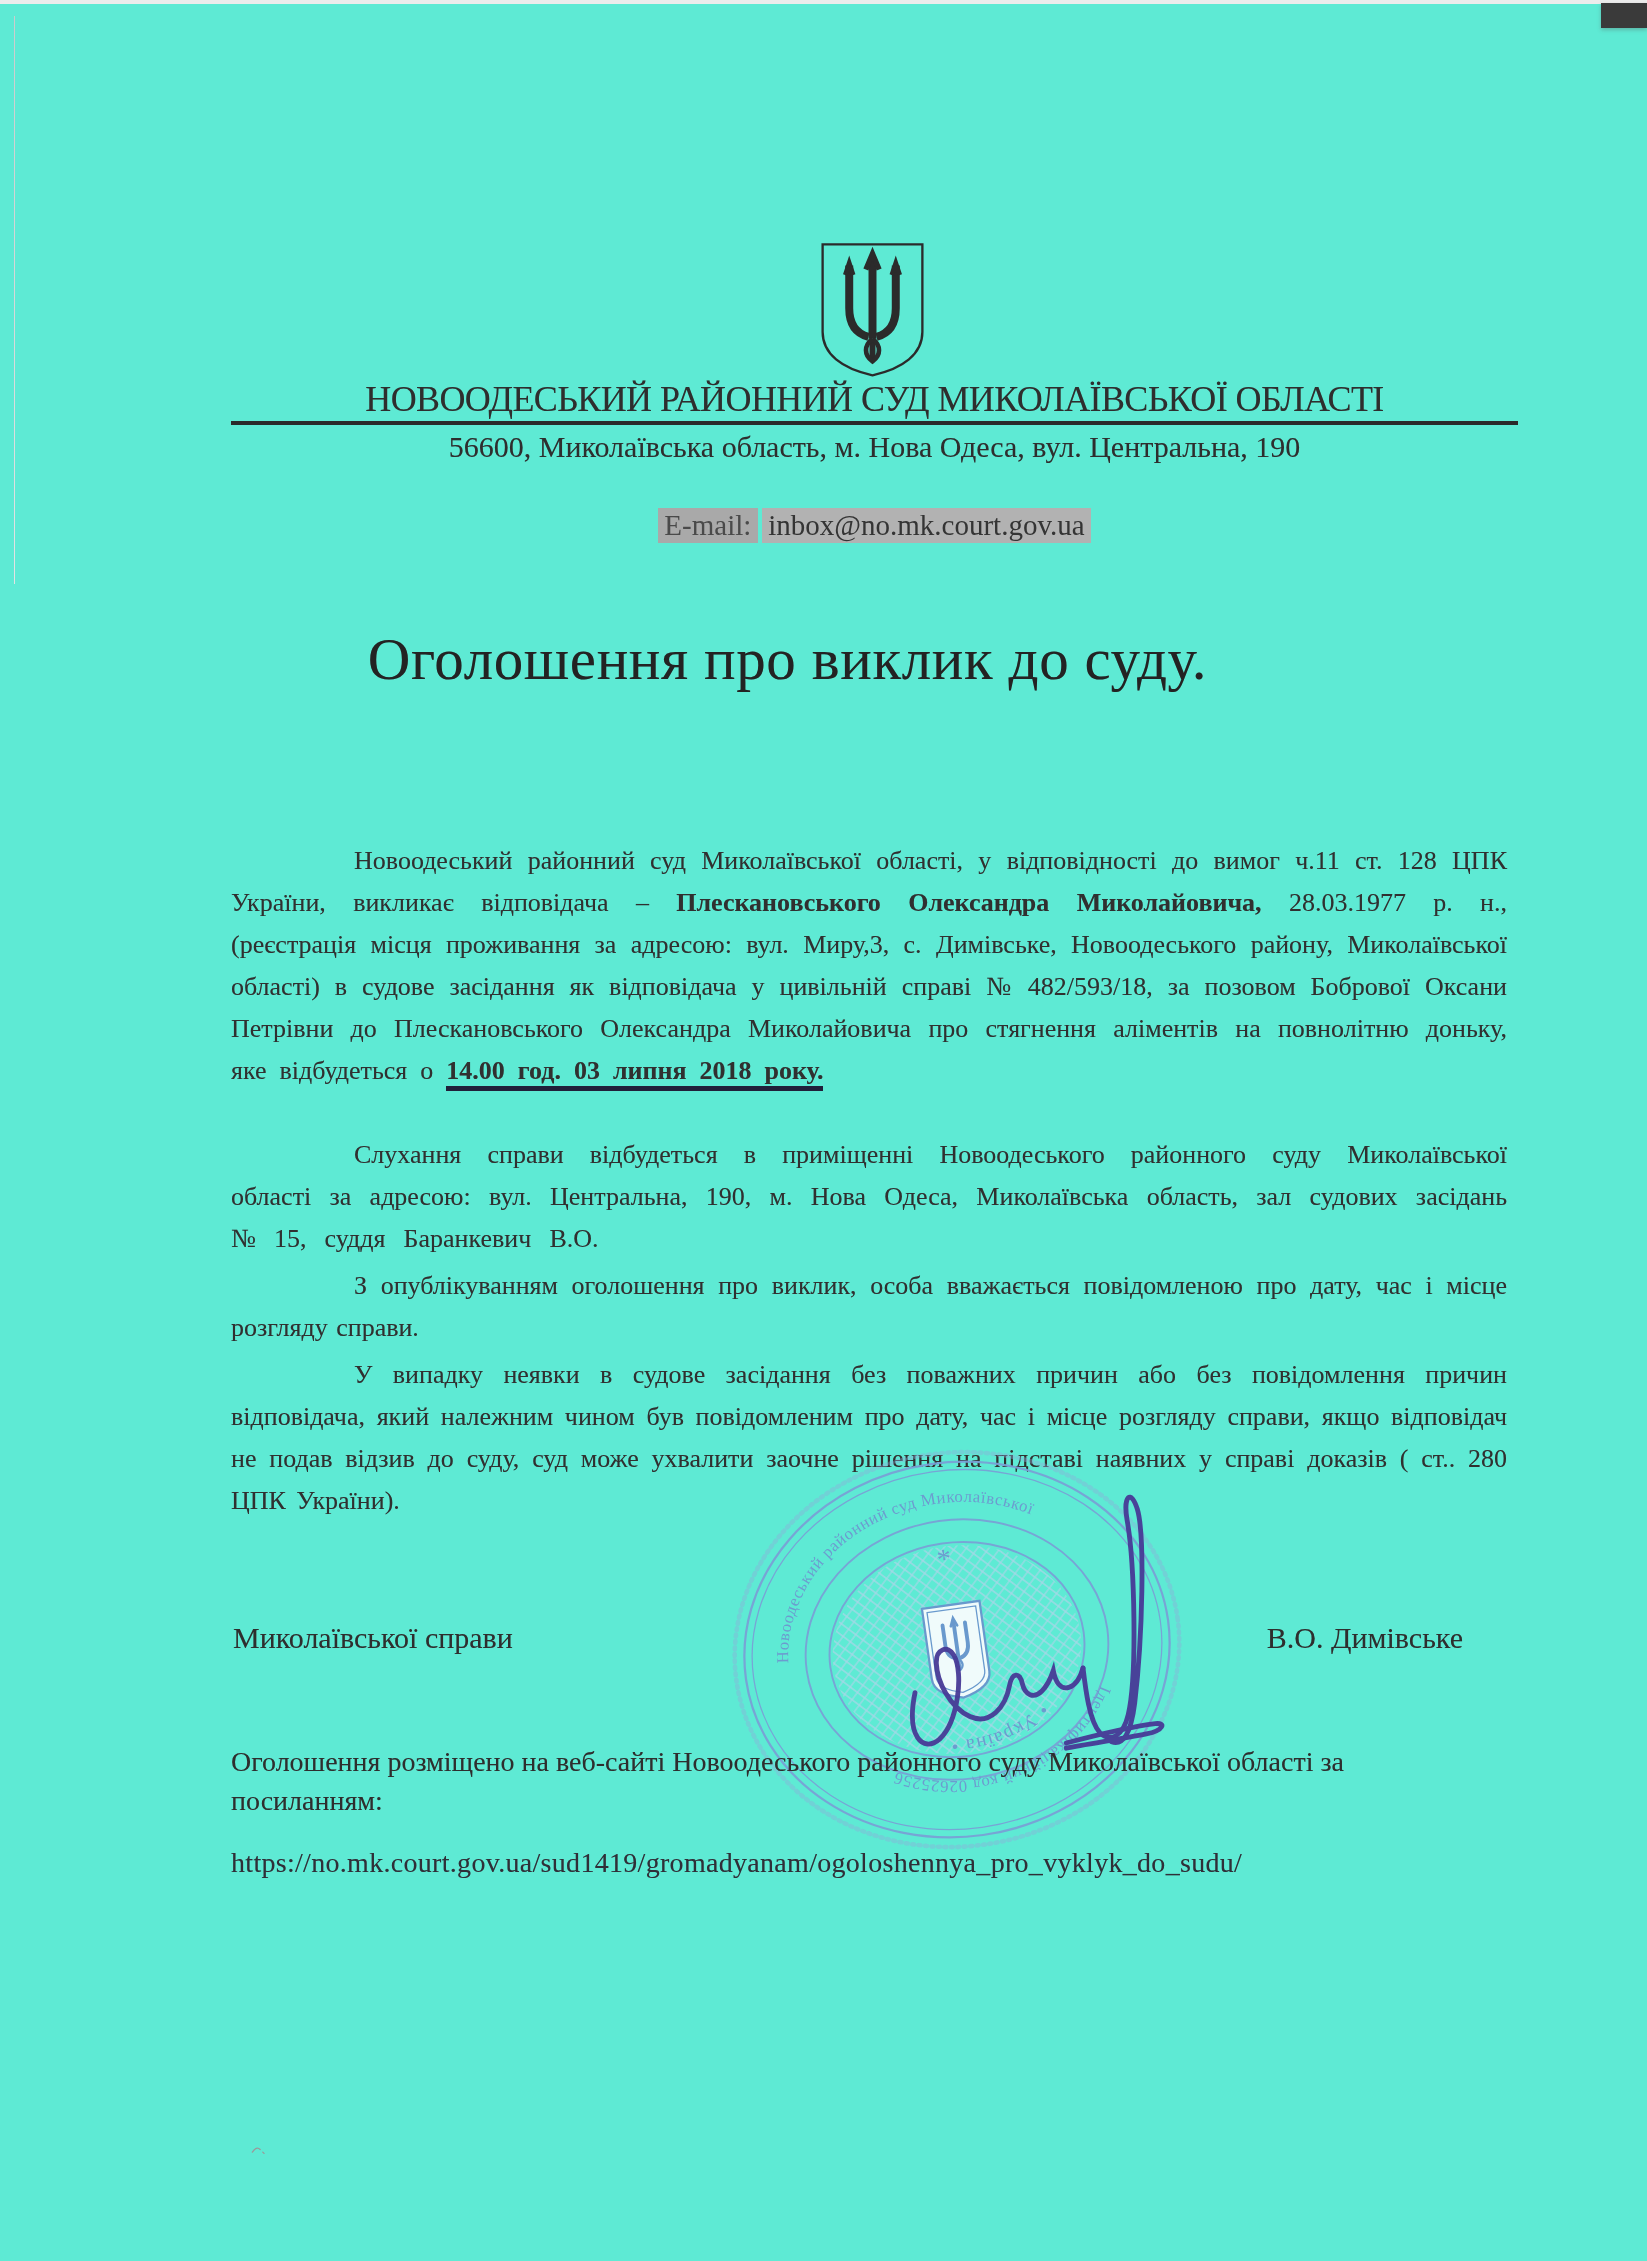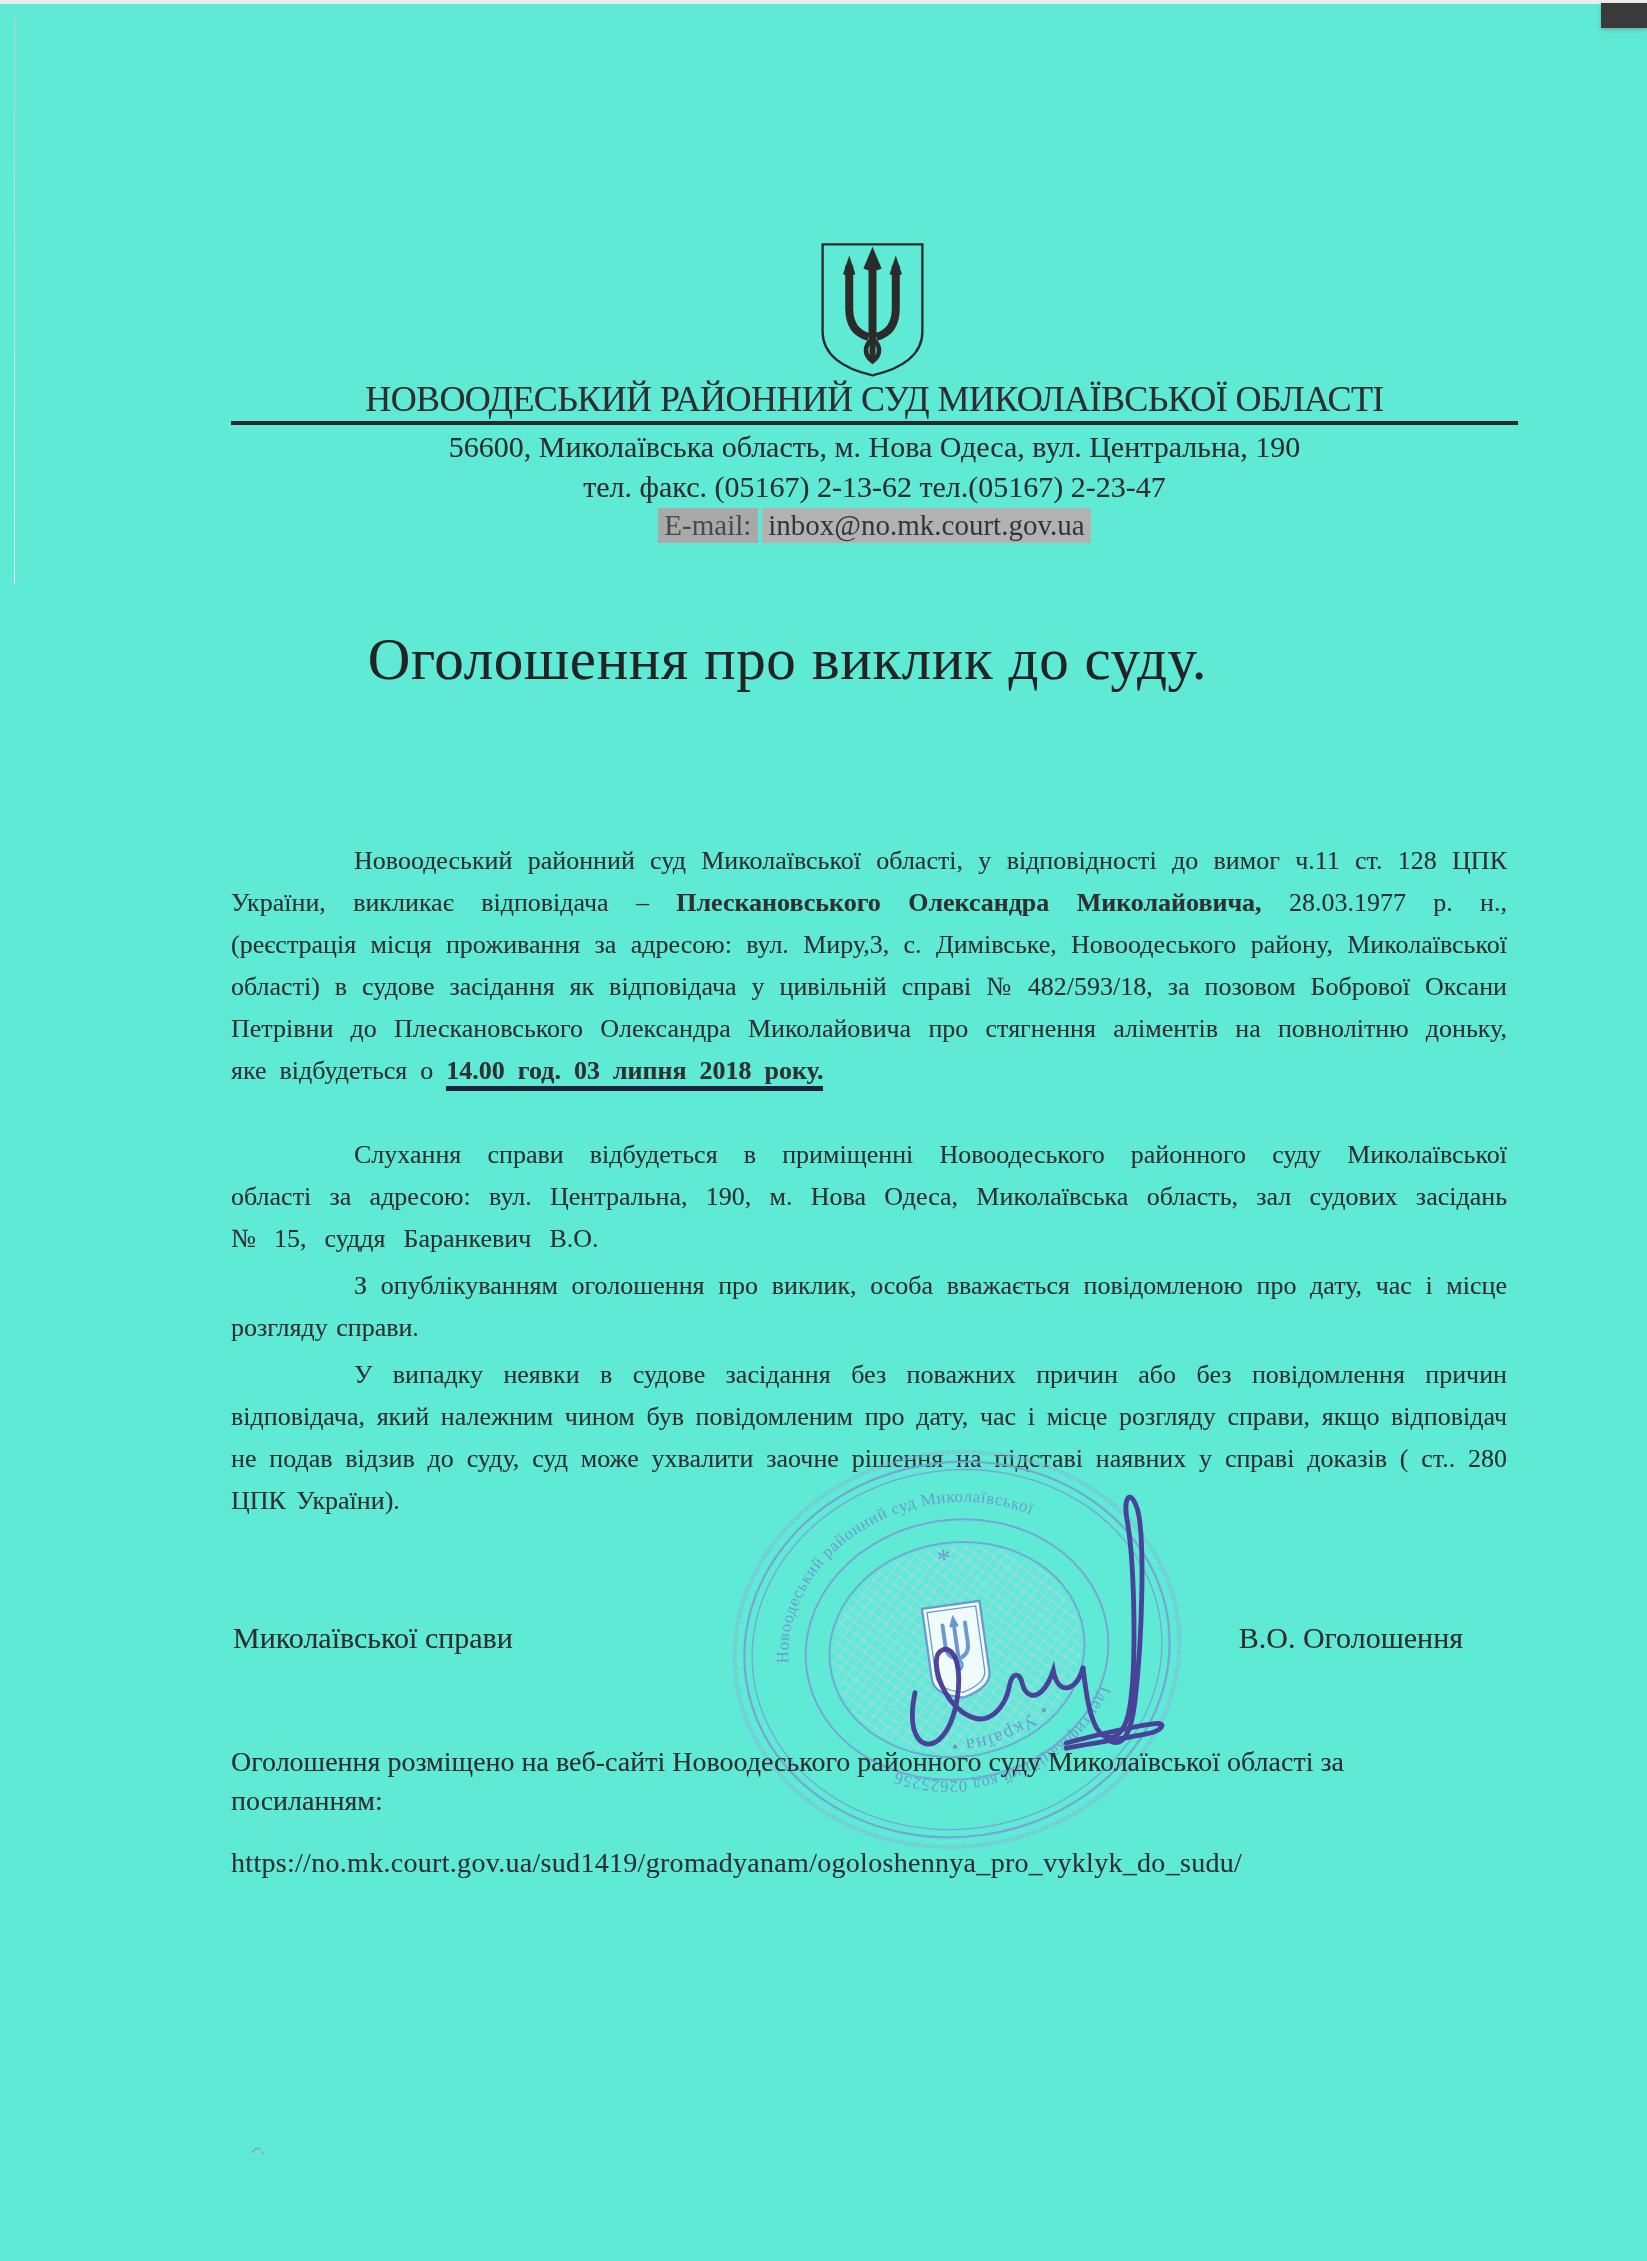--- a/index.html
+++ b/index.html
@@ -67,37 +67,36 @@
       <path d="M120,40 V104 C120,128 110,142 91,147"></path>
       <path d="M114,54 L120,36 L126,54" stroke-width="7"></path>
       <path d="M85,150 V182" stroke-width="9"></path>
       <path d="M85,150 C72,160 72,175 85,184 C98,175 98,160 85,150" stroke-width="7"></path>
     </g>
   </svg>
 
   <div class="hdr-center court-name txt">НОВООДЕСЬКИЙ РАЙОННИЙ СУД МИКОЛАЇВСЬКОЇ ОБЛАСТІ</div>
   <div class="hdr-rule"></div>
   <div class="hdr-center addr txt">56600,  Миколаївська область, м. Нова Одеса, вул. Центральна, 190</div>
-  <div class="hdr-center phone txt">тел. факс. (05167) 2-13-62 тел.(05167) 2-23-47</div>
   <div class="hdr-center email-line">
     <span class="hl hl-label">E-mail:</span><span class="hl">inbox@no.mk.court.gov.ua</span>
   </div>
 
   <h1 class="doc-title txt" style="margin:0;font-weight:normal;">Оголошення про виклик до суду.</h1>
 
   <main class="body-col">
     <p class="p1 txt"><span>Новоодеський районний суд Миколаївської  області, у відповідності до вимог ч.11 ст.  128  ЦПК  України,   викликає  відповідача  – </span><span class="bold">Плескановського Олександра Миколайовича,</span><span> 28.03.1977 р. н., (реєстрація місця  проживання за адресою:  вул. Миру,3,  с. Димівське,  Новоодеського  району,  Миколаївської  області)  в  судове  засідання  як відповідача  у цивільній справі № 482/593/18, за позовом  Бобрової Оксани Петрівни до Плескановського Олександра Миколайовича про стягнення аліментів на повнолітню доньку,  яке відбудеться о </span><span class="date-u">14.00 год. 03 липня 2018 року.</span></p>
     <p class="p2 txt">Слухання  справи   відбудеться  в  приміщенні  Новоодеського  районного  суду Миколаївської області за адресою:  вул. Центральна, 190,  м. Нова Одеса, Миколаївська область, зал судових засідань № 15, суддя  Баранкевич В.О.</p>
     <p class="p3 txt">З опублікуванням оголошення про виклик,  особа вважається повідомленою про дату, час і місце розгляду справи.</p>
     <p class="p4 txt">У випадку неявки в судове засідання без поважних причин або без повідомлення причин відповідача, який   належним чином був   повідомленим про дату, час і місце розгляду справи, якщо відповідач не подав відзив до суду, суд може ухвалити заочне рішення на підставі наявних у справі доказів ( ст.. 280 ЦПК України).</p>
   </main>
 
   <div class="sig-row">
     <span class="txt">Миколаївської справи</span>
-    <span class="txt">В.О. Оголошення</span>
+    <span class="txt">В.О. Димівське</span>
   </div>
 
   <svg class="stamp" viewBox="0 0 700 630">
     <defs>
       <pattern id="xh" width="14" height="14" patternUnits="userSpaceOnUse" patternTransform="rotate(45)">
         <path d="M0,7 H14 M7,0 V14" stroke="#bcd1ec" stroke-width="1.8"></path>
       </pattern>
       <path id="arcTop" d="M 88,312 A 262,228 0 1 1 612,312" fill="none"></path>
       <path id="arcBand" d="M 585,312 A 235,203 0 1 1 115,312" fill="none"></path>
       <path id="arcCountry" d="M 520,312 A 170,140 0 1 1 180,312" fill="none"></path>

